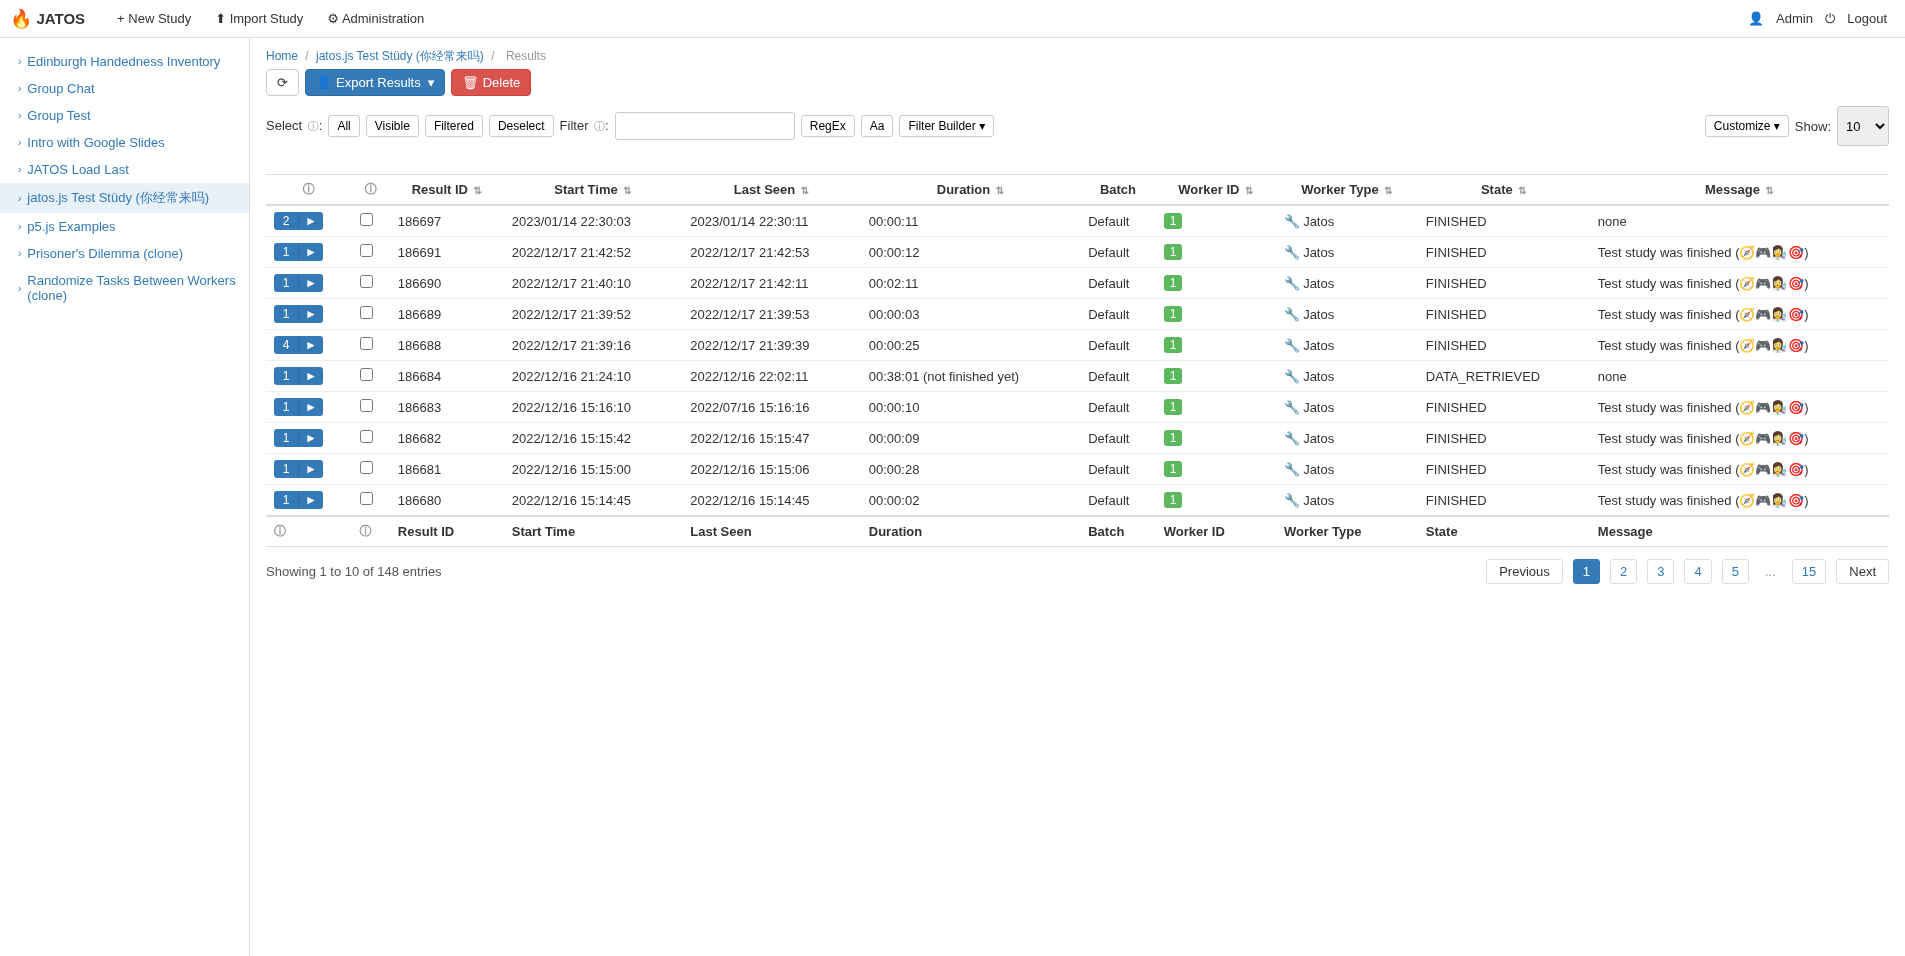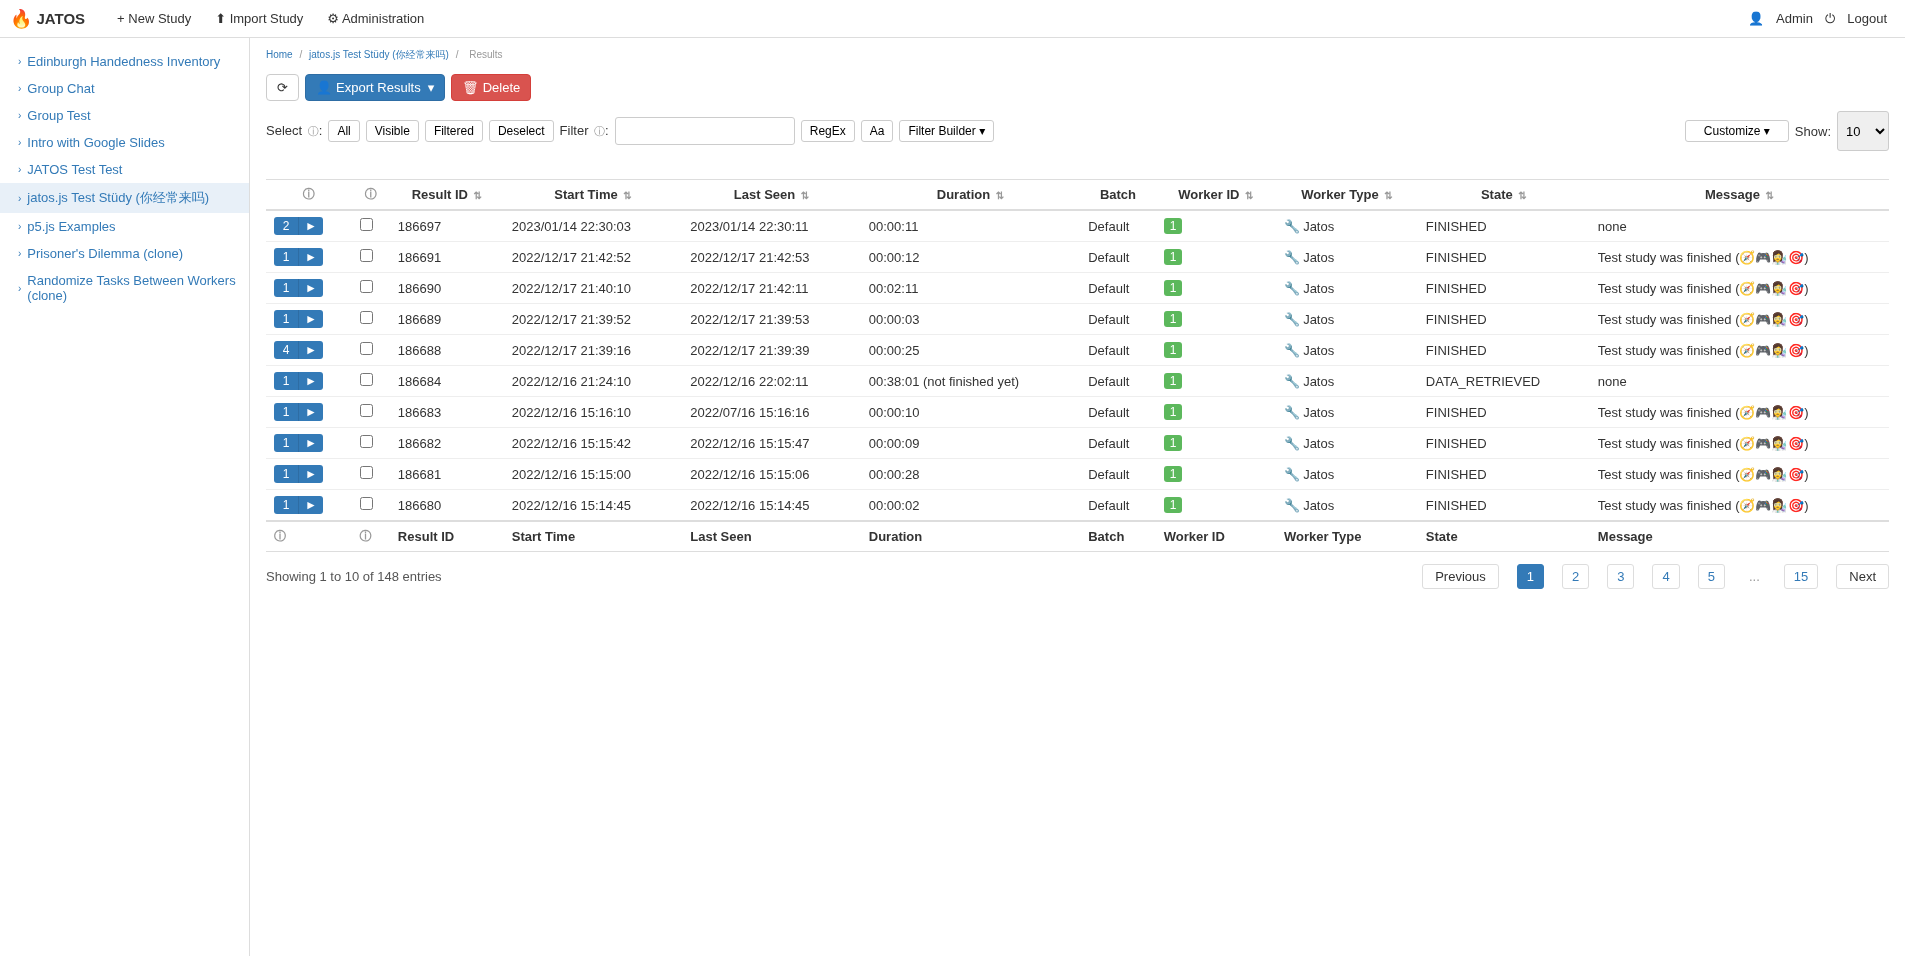--- a/index.html
+++ b/index.html
@@ -33,59 +33,59 @@
     }
     .sidebar-item {
       padding: 6px 12px 6px 18px; cursor: pointer; color: #337ab7; font-size: 13px; display: flex; align-items: center; gap: 6px;
     }
     .sidebar-item .chevron { font-size: 10px; color: #337ab7; }
 
     
     .main { flex: 1; overflow-y: auto; padding: 10px 16px; }
 
     
-    .breadcrumb { font-size: 10px; margin-bottom: 12px; }
+    .breadcrumb { font-size: 12px; margin-bottom: 4px; }
     .breadcrumb a { color: #337ab7; text-decoration: none; }
     .breadcrumb span { color: #999; margin: 0 4px; }
 
     
     .toolbar { display: flex; align-items: center; gap: 6px; margin-bottom: 10px; flex-wrap: wrap; }
     .btn { display: inline-flex; align-items: center; gap: 4px; padding: 5px 10px; border-radius: 4px; border: 1px solid transparent; cursor: pointer; font-size: 13px; }
     .btn-default { background: #fff; border-color: #ccc; color: #333; }
     .btn-primary { background: #337ab7; border-color: #2e6da4; color: #fff; }
     .btn-danger { background: #d9534f; border-color: #d43f3a; color: #fff; }
     .btn .caret { margin-left: 3px; }
 
     
     .filter-row { display: flex; align-items: center; gap: 6px; margin-bottom: 28px; flex-wrap: wrap; }
     .filter-btn { padding: 3px 8px; border: 1px solid #ccc; background: #fff; cursor: pointer; font-size: 12px; border-radius: 3px; text-align: center; }
     .filter-input { height: 28px; padding: 2px 6px; border: 1px solid #ccc; border-radius: 3px; font-size: 13px; width: 180px; }
     .show-select { height: 40px; padding: 2px 4px; border: 1px solid #ccc; border-radius: 3px; font-size: 13px; }
-    .customize-btn { padding: 3px 18px; border: 1px solid #ccc; background: #fff; cursor: pointer; font-size: 12px; border-radius: 3px; }
+    .customize-btn { padding: 3px 8px; border: 1px solid #ccc; background: #fff; cursor: pointer; font-size: 12px; border-radius: 3px; }
     .show-label { font-size: 13px; color: #333; }
 
     
     .table-container { overflow-x: auto; }
     table { width: 100%; border-collapse: collapse; font-size: 13px; }
     thead tr th { border-top: 1px solid #ddd; border-bottom: 2px solid #ddd; padding: 6px 8px; font-weight: bold; color: #333; background: #fff; white-space: nowrap; }
     tbody tr td { border-bottom: 1px solid #eee; padding: 6px 8px; vertical-align: middle; }
     tfoot tr td { border-top: 2px solid #ddd; border-bottom: 1px solid #ddd; padding: 6px 8px; font-weight: bold; }
 
     .sort-icon { font-size: 10px; color: #999; margin-left: 2px; }
     .info-icon { color: #999; font-size: 12px; cursor: pointer; }
     .btn-group-row { display: flex; }
     .btn-count { background: #337ab7; color: #fff; border: none; padding: 2px 7px; font-size: 12px; cursor: pointer; border-radius: 3px 0 0 3px; min-width: 24px; text-align: center; }
     .btn-expand { background: #337ab7; color: #fff; border: none; padding: 2px 6px; font-size: 12px; cursor: pointer; border-radius: 0 3px 3px 0; border-left: 1px solid #2e6da4; }
 
     .badge-green { background: #5cb85c; color: #fff; border-radius: 3px; padding: 1px 6px; font-size: 12px; display: inline-block; }
 
     
     .pagination-row { display: flex; align-items: center; justify-content: space-between; margin-top: 12px; font-size: 13px; }
     .pagination-info { color: #555; }
-    .pagination { display: flex; align-items: center; gap: 18px; }
+    .pagination { display: flex; align-items: center; gap: 10px; }
     .page-btn { padding: 4px 9px; border: 1px solid #ddd; border-radius: 3px; background: #fff; cursor: pointer; font-size: 13px; color: #337ab7; }
     .page-btn.active { background: #337ab7; color: #fff; border-color: #337ab7; }
     .page-prev-next { padding: 4px 12px; border: 1px solid #ddd; border-radius: 3px; background: #fff; cursor: pointer; font-size: 13px; color: #333; }
     .page-ellipsis { padding: 4px 6px; color: #999; }
 
     .checkbox-cell input[type=checkbox] { cursor: pointer; }
   </style>
 </head>
 <body>
 
@@ -119,21 +119,21 @@
     <div class="sidebar-item">
       <span class="chevron">›</span>
       <span>Group Test</span>
     </div>
     <div class="sidebar-item">
       <span class="chevron">›</span>
       <span>Intro with Google Slides</span>
     </div>
     <div class="sidebar-item">
       <span class="chevron">›</span>
-      <span>JATOS Test Test</span>
+      <span>JATOS Load Last</span>
     </div>
     <div class="sidebar-item" style="background:#e8f0f8;">
       <span class="chevron">›</span>
       <span>jatos.js Test Stüdy (你经常来吗)</span>
     </div>
     <div class="sidebar-item">
       <span class="chevron">›</span>
       <span>p5.js Examples</span>
     </div>
     <div class="sidebar-item">

